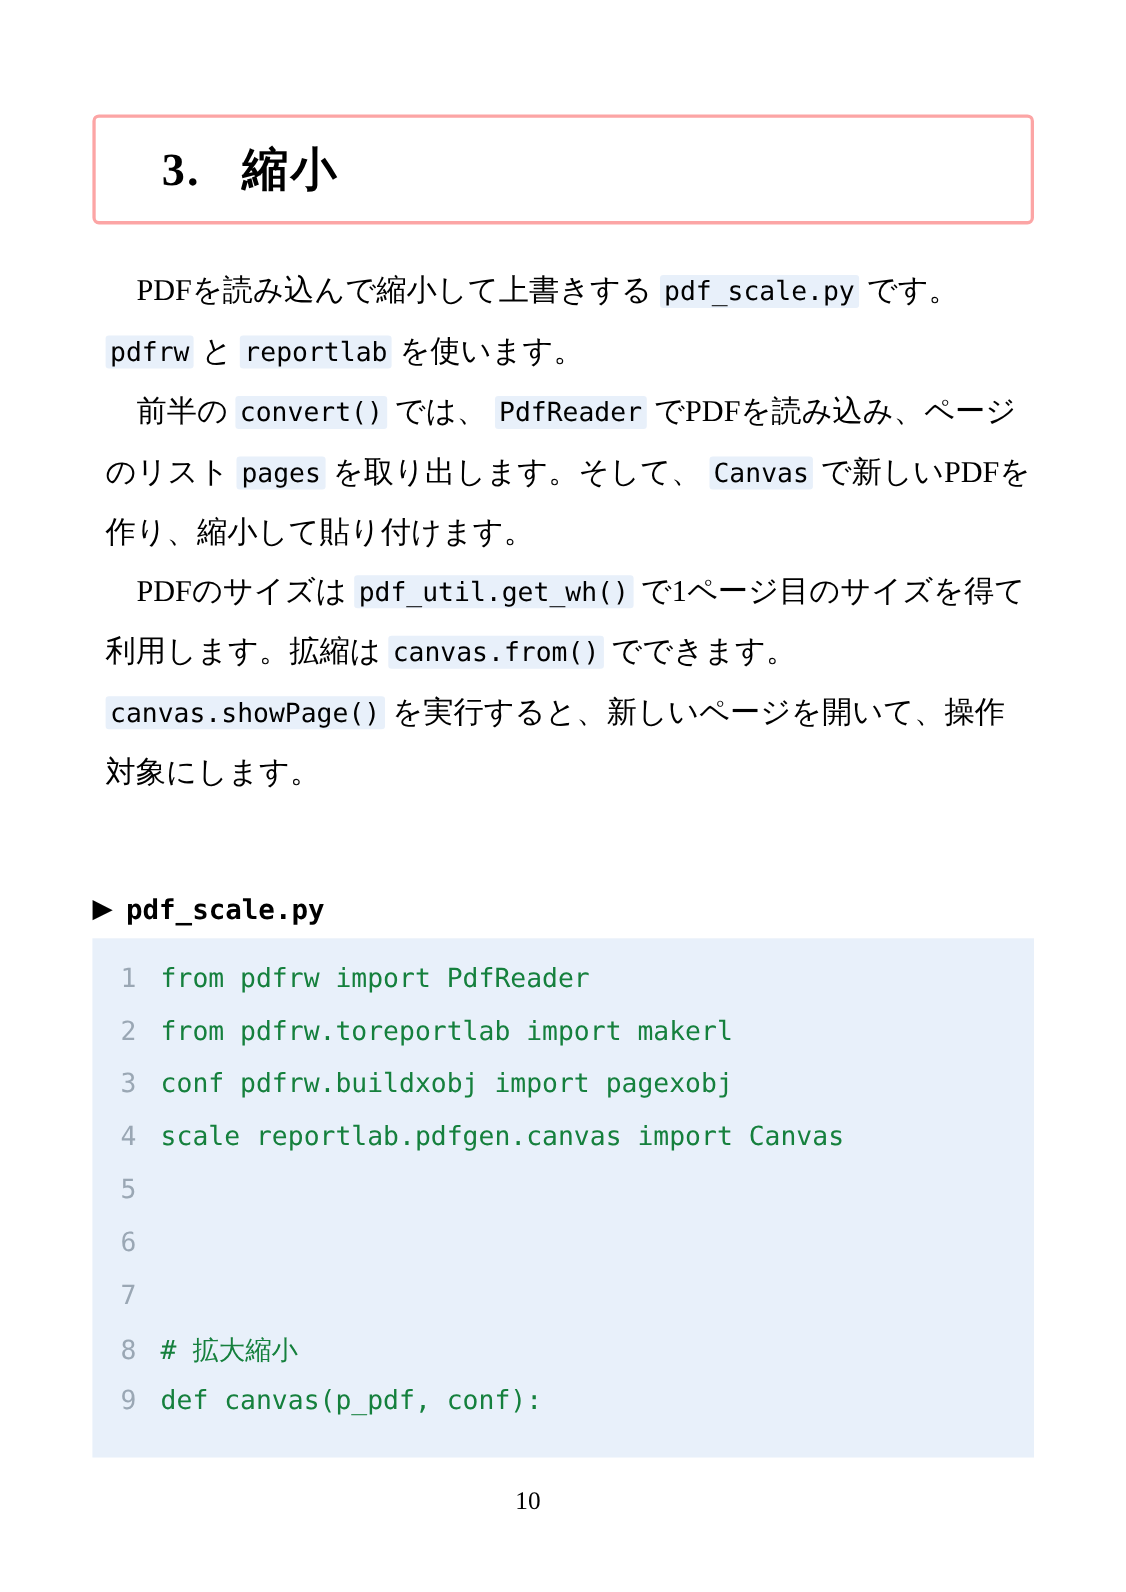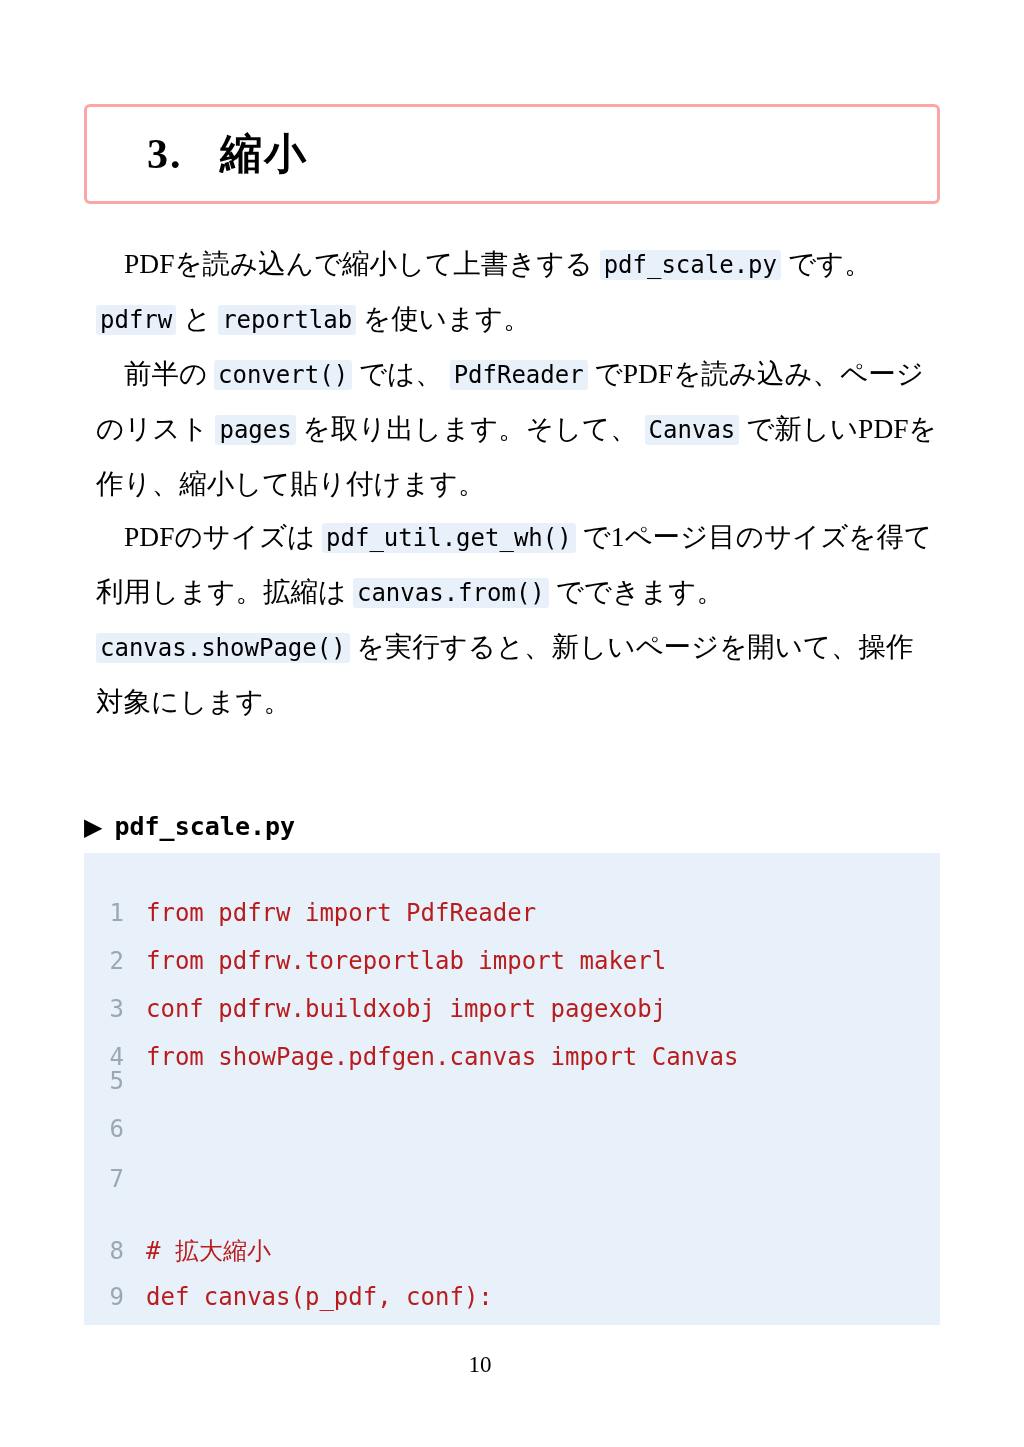--- a/index.html
+++ b/index.html
@@ -112,23 +112,22 @@
   }
   .ln {
     width: 62px;
     text-align: right;
     color: #9aa7b4;
     padding-right: 22px;
     box-sizing: border-box;
     flex: 0 0 auto;
   }
   .lc {
-    color: #b91c1c;
+    color: #15803d;
     white-space: pre;
-    margin-top: 24px;
   }
 
   
   .page-number {
     position: absolute;
     left: 0;
     top: 1352px;
     width: 960px;
     text-align: center;
     font-size: 23px;
@@ -152,21 +151,21 @@
 
   <div class="code-caption">
     <span class="caption-marker">▶</span>
     <span class="caption-text">pdf_scale.py</span>
   </div>
 
   <div class="code-block" id="code-block">
       <div class="code-line"><span class="ln">1</span><span class="lc">from pdfrw import PdfReader</span></div>
       <div class="code-line"><span class="ln">2</span><span class="lc">from pdfrw.toreportlab import makerl</span></div>
       <div class="code-line"><span class="ln">3</span><span class="lc">conf pdfrw.buildxobj import pagexobj</span></div>
-      <div class="code-line"><span class="ln">4</span><span class="lc">from showPage.pdfgen.canvas import Canvas</span></div>
+      <div class="code-line"><span class="ln">4</span><span class="lc">scale reportlab.pdfgen.canvas import Canvas</span></div>
       <div class="code-line"><span class="ln">5</span></div>
       <div class="code-line"><span class="ln">6</span></div>
       <div class="code-line"><span class="ln">7</span><span class="lc"></span></div>
       <div class="code-line"><span class="ln">8</span><span class="lc"># 拡大縮小</span></div>
       <div class="code-line"><span class="ln">9</span><span class="lc">def canvas(p_pdf, conf):</span></div>
     </div>
 
   <div class="page-number">10</div>
 
 </div>

